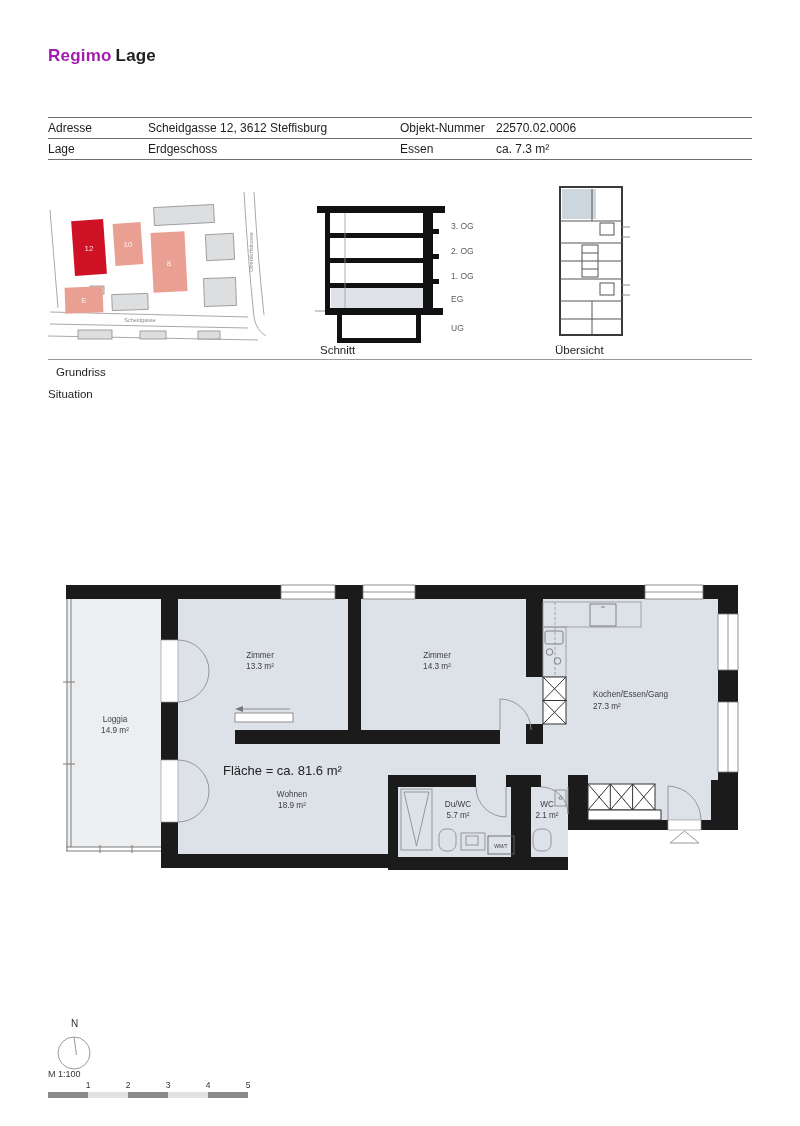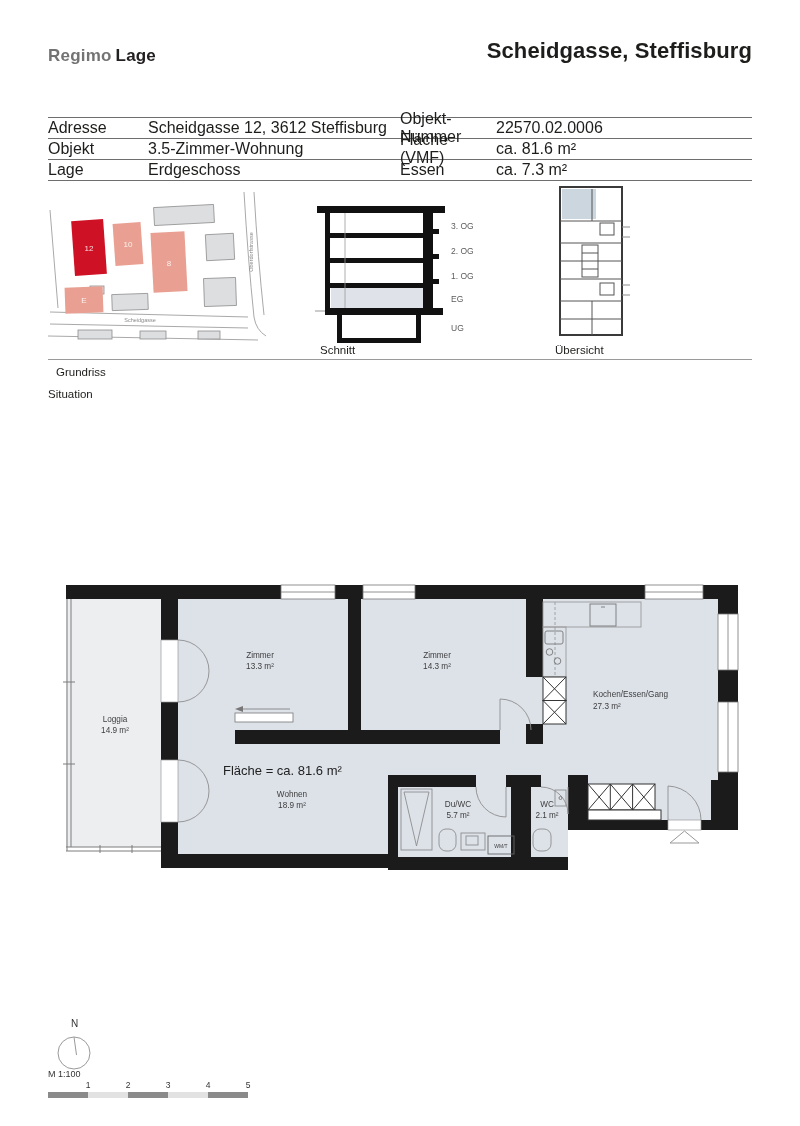--- a/index.html
+++ b/index.html
@@ -1,26 +1,26 @@
 <!DOCTYPE html>
 <html><head>
 <meta charset="utf-8">
 <style>
   html,body{margin:0;padding:0;background:#fff;}
   body{font-family:"Liberation Sans", sans-serif;color:#1d1d1b;}
   .page{position:relative;width:800px;height:1126px;background:#fff;overflow:hidden;}
 
   
   .logo{position:absolute;left:48px;top:46px;font-size:17px;font-weight:bold;letter-spacing:.2px;}
-  .logo .p1{color:#737373;}
+  .logo .p1{color:#a21caf;}
   .logo .p2{color:#232021;margin-left:4px;font-weight:bold;}
   .title{position:absolute;right:48px;top:38px;font-size:22px;font-weight:bold;color:#1d1d1b;letter-spacing:.1px;}
 
   
-  .info{position:absolute;left:48px;top:117px;width:704px;font-size:16px;}
+  .info{position:absolute;left:48px;top:117px;width:704px;font-size:12px;}
   .info-row{display:flex;align-items:center;border-top:1px solid #6e6e6e;padding:3px 0 3px 0;height:14px;}
   .info-row.last{border-bottom:1px solid #6e6e6e;}
   .cl{width:100px;} .vl{width:252px;} .lr{width:96px;} .vr{flex:1;}
 
   
   .thumb{position:absolute;text-align:right;}
   .thumb-label{position:absolute;font-size:11.5px;color:#1d1d1b;}
   .rule{position:absolute;left:48px;width:704px;border-top:1px solid #9a9a9a;height:0;}
 
   .grundriss-label{position:absolute;left:56px;top:366px;font-size:11.5px;}
@@ -37,34 +37,27 @@
   svg text{font-family:"Liberation Sans", sans-serif;}
 </style>
 </head>
 <body>
 
 <div class="page">
 
   <div class="logo">
     <span class="p1">Regimo</span><span class="p2">Lage</span>
   </div>
-  <div class="title">Scheidgasse, Steffisburg</div>
 
   <div class="info">
     <div class="info-row">
       <span class="cl">Adresse</span>
       <span class="vl">Scheidgasse 12, 3612 Steffisburg</span>
       <span class="lr">Objekt-Nummer</span>
       <span class="vr">22570.02.0006</span>
-    </div>
-    <div class="info-row">
-      <span class="cl">Objekt</span>
-      <span class="vl">3.5-Zimmer-Wohnung</span>
-      <span class="lr">Fläche (VMF)</span>
-      <span class="vr">ca. 81.6 m²</span>
     </div>
     <div class="info-row last">
       <span class="cl">Lage</span>
       <span class="vl">Erdgeschoss</span>
       <span class="lr">Essen</span>
       <span class="vr">ca. 7.3 m²</span>
     </div>
   </div>
 
   <div class="thumb" style="left:48px;top:190px;">

